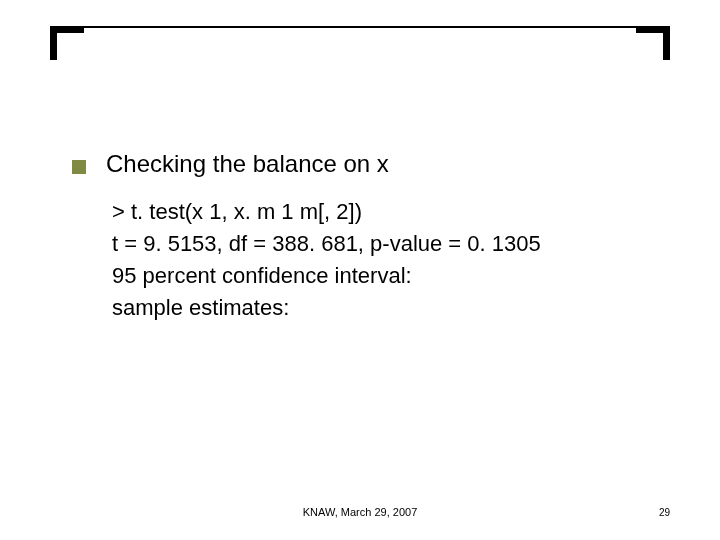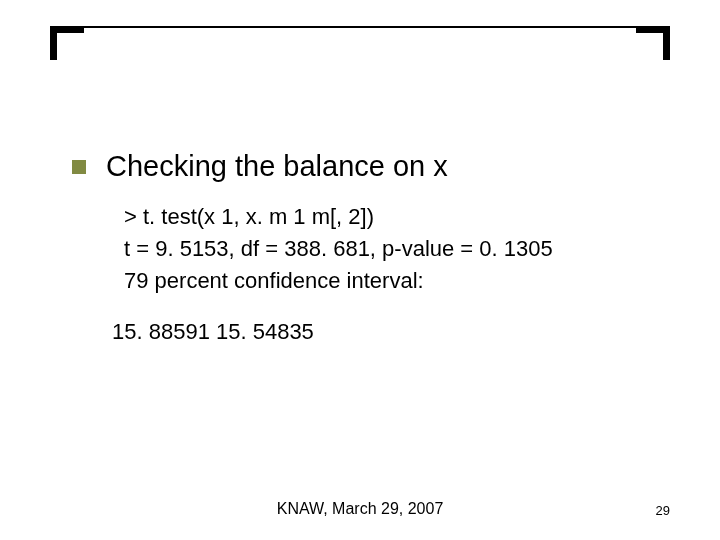--- a/index.html
+++ b/index.html
@@ -48,69 +48,69 @@
   }
   .bullet {
     width: 14px;
     height: 14px;
     background: #818a42;
     margin-top: 10px;
     margin-right: 20px;
     flex-shrink: 0;
   }
   .heading {
-    font-size: 29px;
+    font-size: 24px;
     color: #000;
     font-weight: 400;
   }
   .body {
     margin-top: 18px;
-    margin-left: 52px;
+    margin-left: 40px;
     font-size: 22px;
     color: #000;
     line-height: 1.45;
   }
   .body p { margin: 0; }
   .means {
     margin-top: 22px;
     margin-left: 40px;
     font-size: 22px;
     color: #000;
   }
   .footer-center {
     position: absolute;
     bottom: 22px;
     left: 0;
     right: 0;
     text-align: center;
-    font-size: 16px;
+    font-size: 11px;
     color: #000;
   }
   .footer-right {
     position: absolute;
     bottom: 22px;
     right: 50px;
-    font-size: 13px;
+    font-size: 10px;
     color: #000;
   }
 </style>
 </head>
 <body>
 
 <div class="frame-top-left"></div>
 <div class="frame-top-bar"></div>
 <div class="frame-top-right"></div>
 
 <div class="content">
   <div class="heading-row">
     <div class="bullet"></div>
     <div class="heading">Checking the balance on x</div>
   </div>
   <div class="body">
     <p>&gt; t. test(x 1, x. m 1 m[, 2])</p>
     <p>t = 9. 5153, df = 388. 681, p-value = 0. 1305</p>
-    <p>79 percent confidence interval:</p>
+    <p>95 percent confidence interval:</p>
+    <p>sample estimates:</p>
   </div>
-  <div class="means">15. 88591  15. 54835</div>
 </div>
 
 <div class="footer-center">KNAW, March 29, 2007</div>
 <div class="footer-right">29</div>
 
 </body></html>

